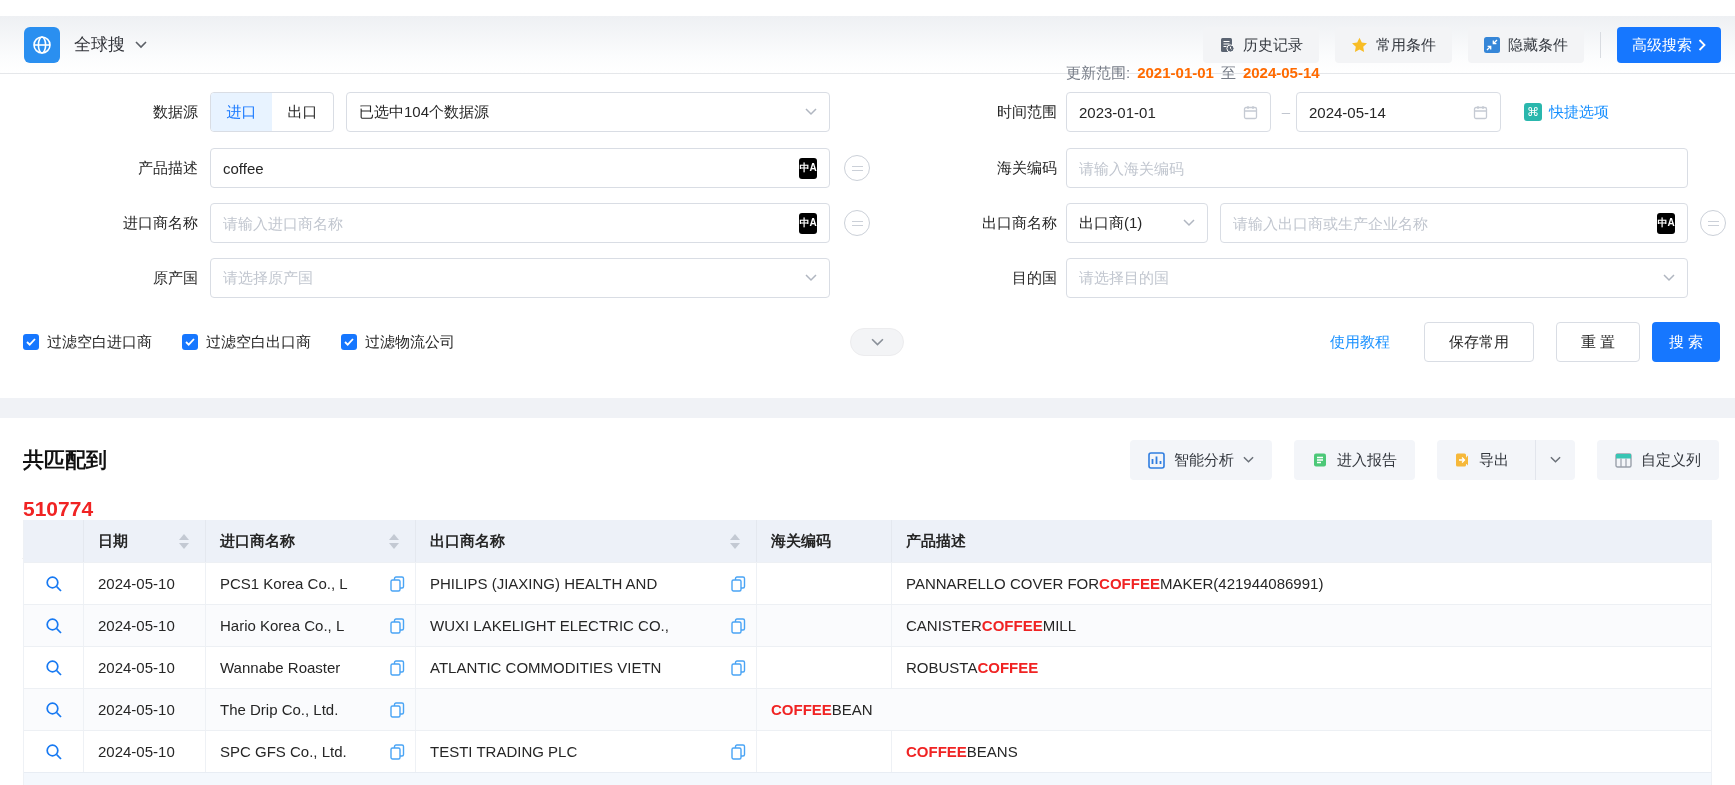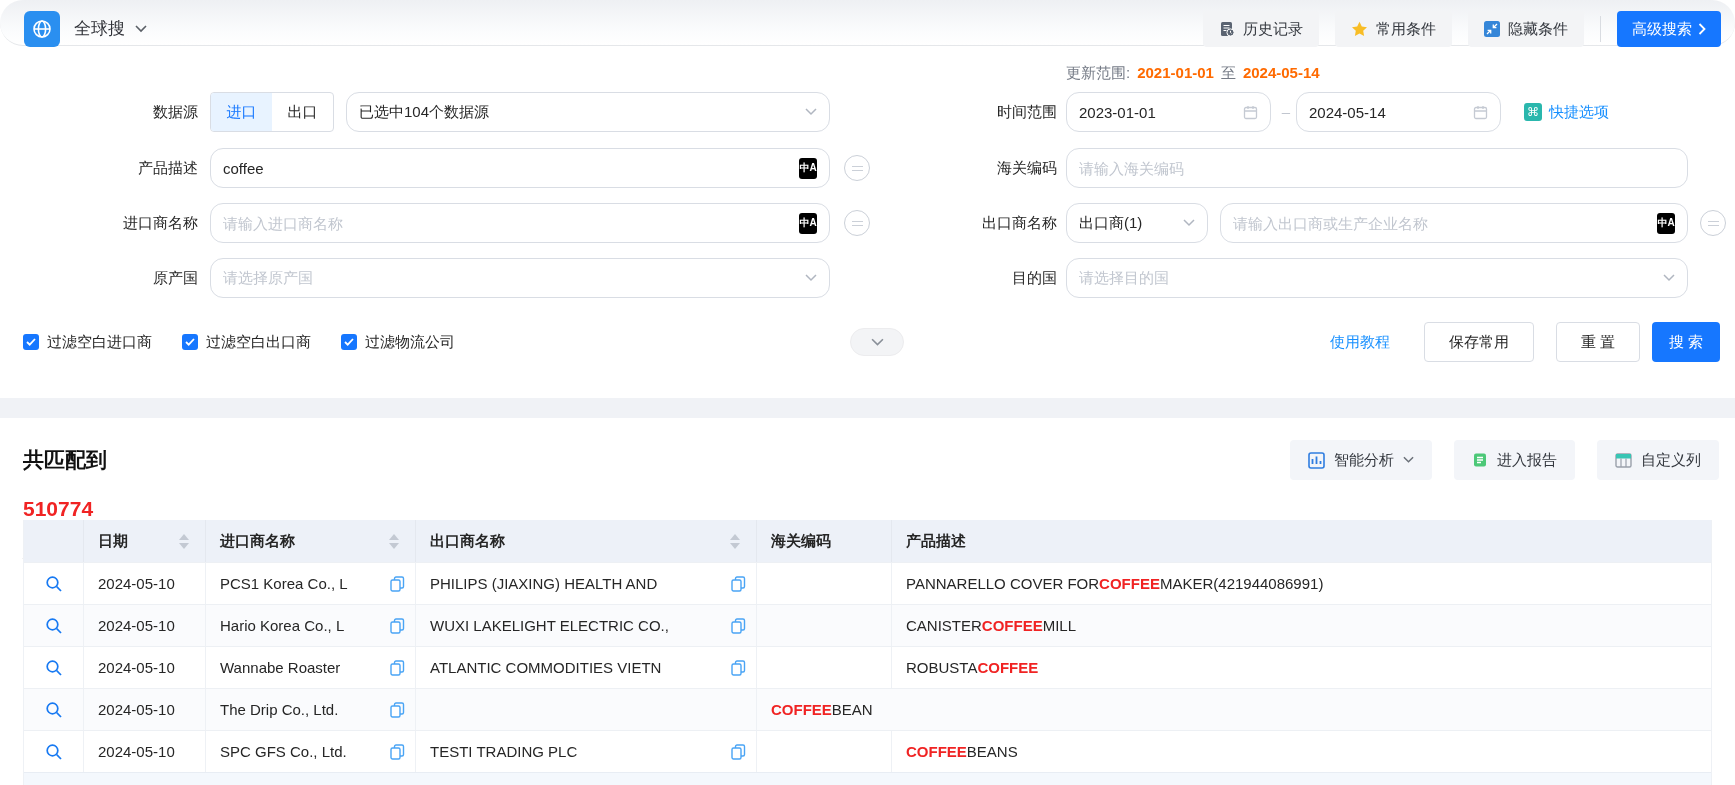--- a/index.html
+++ b/index.html
@@ -3,36 +3,36 @@
 <meta charset="utf-8">
 <style>
   * { box-sizing: border-box; margin: 0; padding: 0; }
   html,body { width:1735px; height:785px; overflow:hidden; }
   body {
     position: relative;
     font-family: "Liberation Sans", "DejaVu Sans", sans-serif;
     font-size: 15px; color:#262626; background:#fff;
   }
   
-  .topbar { position:absolute; left:0; top:0; width:1735px; height:46px;
+  .topbar { position:absolute; left:0; top:16px; width:1735px; height:58px;
     background:linear-gradient(180deg,#eef0f3 0%,#fbfcfd 70%,#fff 100%);
-    border-bottom:1px solid #e5e7ea;border-radius:27px; }
+    border-bottom:1px solid #e5e7ea; }
   .logo { position:absolute; left:24px; top:11px; width:36px; height:36px;
     background:#2a8ff0; border-radius:6px; display:flex; align-items:center; justify-content:center; }
   .app-name { position:absolute; left:74px; top:0; height:58px; line-height:58px;
     font-size:17px; color:#303238; display:flex; align-items:center; gap:10px; }
   .topbar-right { position:absolute; right:14px; top:11px; height:36px; display:flex; gap:16px; align-items:center; }
   .tb-btn { height:36px; display:flex; align-items:center; gap:8px; padding:0 16px;
     background:#f3f4f6; border-radius:4px; color:#34383f; cursor:pointer; white-space:nowrap;font-family:Liberation Serif, serif; }
   .tb-divider { width:1px; height:26px; background:#d9dce1; }
   .tb-primary { height:36px; display:flex; align-items:center; gap:6px; padding:0 15px;
     background:#1677ff; border-radius:4px; color:#fff; cursor:pointer; white-space:nowrap; }
   
   .lbl { position:absolute; height:40px; line-height:40px; text-align:right; color:#262626; }
-  .ipt { position:absolute; height:40px; border:1px solid #d9dde4; border-radius:13px;
+  .ipt { position:absolute; height:40px; border:1px solid #d9dde4; border-radius:4px;
     background:#fff; display:flex; align-items:center; padding:0 12px; gap:8px; }
   .ipt input { border:none; outline:none; flex:1; min-width:0; font-size:15px; color:#262626;
     font-family:inherit; background:transparent; }
   ::placeholder { color:#c1c6cf; opacity:1; }
   .sel-text { flex:1; color:#262626; white-space:nowrap; overflow:hidden; }
   .ph { color:#c1c6cf; }
   .chev { width:12px; height:8px; flex:none; }
   .seg { position:absolute; left:210px; top:92px; width:124px; height:40px;
     border:1px solid #d9dde4; border-radius:4px; display:flex; overflow:hidden; background:#fff; }
   .seg-cell { flex:1; display:flex; align-items:center; justify-content:center; cursor:pointer; color:#262626; }
@@ -296,20 +296,35 @@
         <path d="M1 1l5 5 5-5"></path>
       </svg>
   </div>
   <div class="res-btn">
     <svg width="16" height="16" viewBox="0 0 16 16">
       <rect x="2" y="1.5" width="12" height="13" rx="2" fill="#4cc878"></rect>
       <path d="M5 5.5h6M5 8h6M5 10.5h4" stroke="#fff" stroke-width="1.3"></path>
     </svg>
     <span>进入报告</span>
   </div>
+  <div class="res-btn split">
+    <span class="main">
+      <svg width="16" height="16" viewBox="0 0 16 16">
+        <rect x="2" y="1.5" width="10" height="13" rx="1.5" fill="#f6b83a"></rect>
+        <path d="M12 5.5l2-2v10l-2-2z" fill="#f6b83a"></path>
+        <path d="M5 8h5M8 5.5L10.5 8 8 10.5" stroke="#fff" stroke-width="1.3" fill="none"></path>
+      </svg>
+      <span>导出</span>
+    </span>
+    <span class="more">
+      <svg class="chev" style="width:11px" viewBox="0 0 12 8" fill="none" stroke="#6a7078" stroke-width="1.6">
+          <path d="M1 1l5 5 5-5"></path>
+        </svg>
+    </span>
+  </div>
   <div class="res-btn">
     <svg width="17" height="15" viewBox="0 0 17 15">
       <rect x="1" y="1" width="15" height="13" rx="1.5" fill="none" stroke="#9aa0ab" stroke-width="1.4"></rect>
       <rect x="1" y="1" width="15" height="4.5" fill="#38c5b4"></rect>
       <path d="M6 5.5V14M11 5.5V14" stroke="#9aa0ab" stroke-width="1.2"></path>
     </svg>
     <span>自定义列</span>
   </div>
 </div>
 

